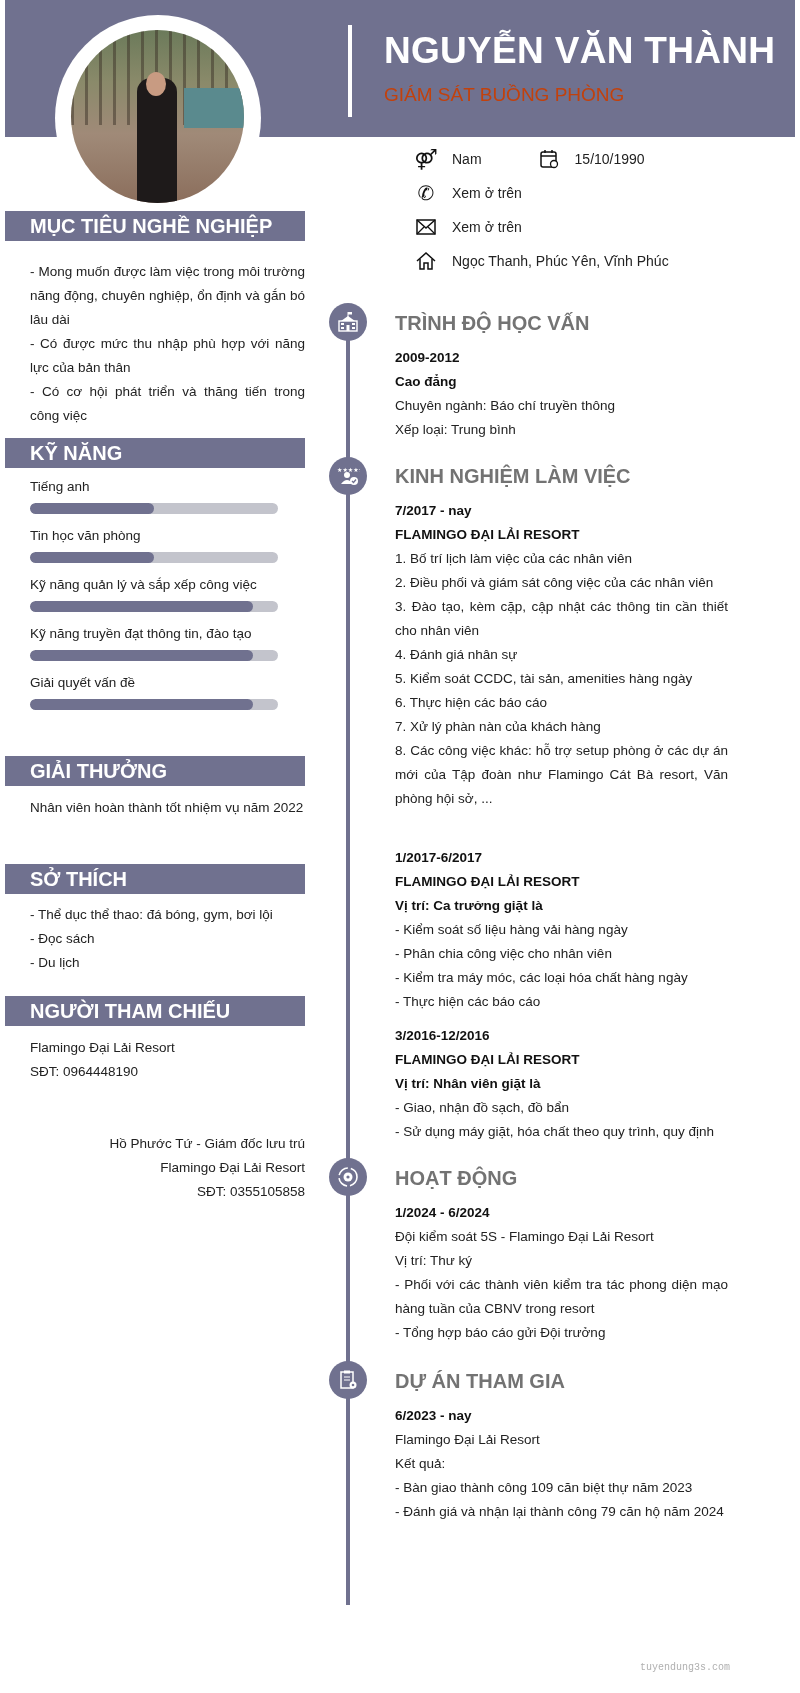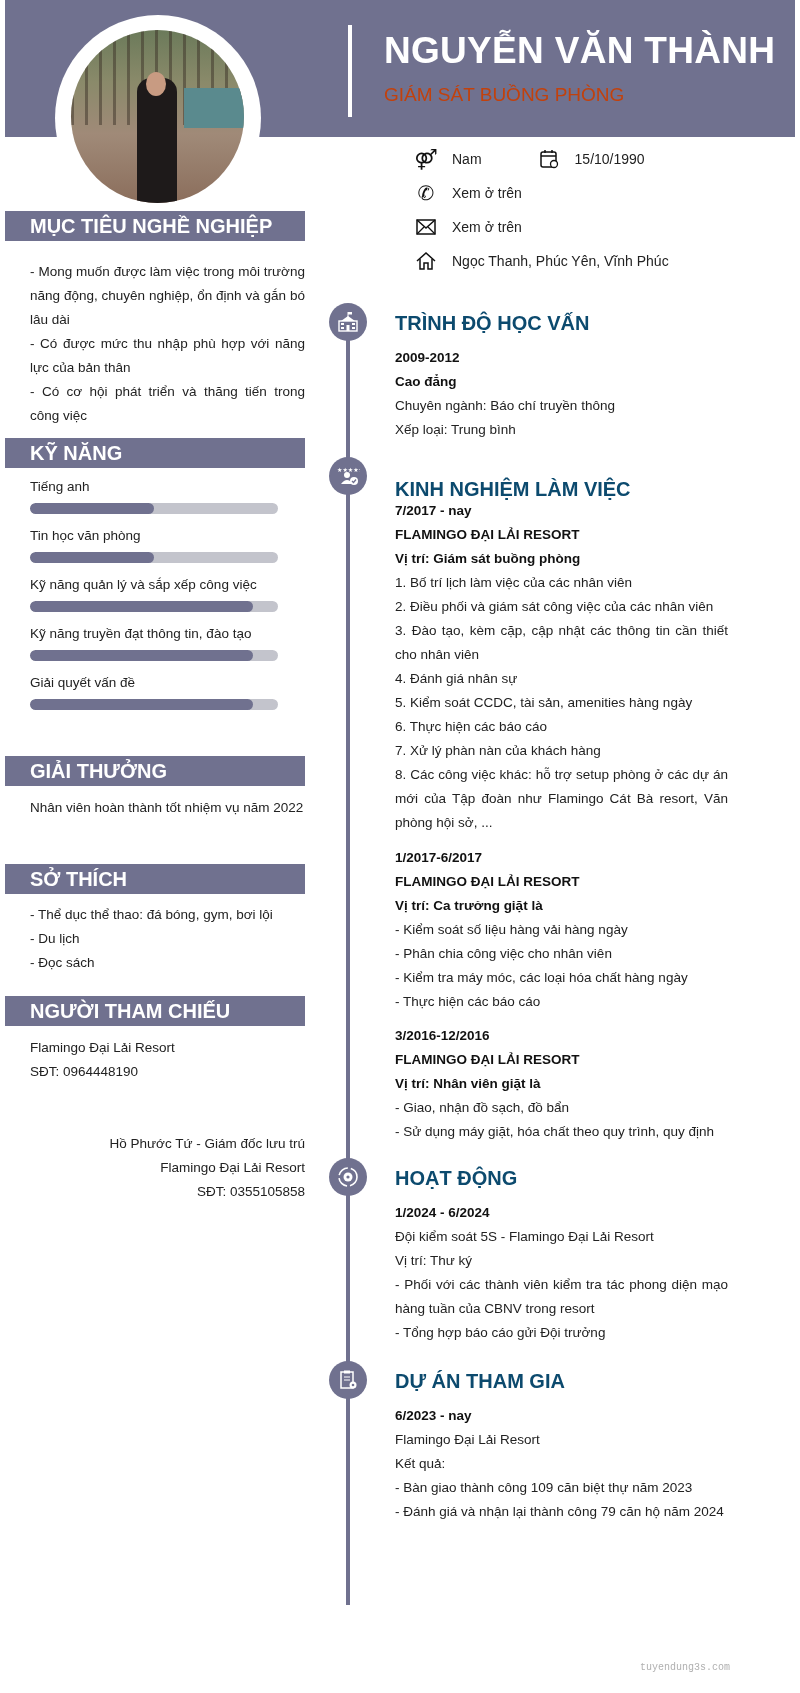--- a/index.html
+++ b/index.html
@@ -20,21 +20,21 @@
   .contact-row .ic { width: 22px; height: 22px; margin-right: 15px; display: inline-flex; align-items: center; justify-content: center; font-size: 20px; color:#111; }
   .contact-row .gap { width: 56px; }
   .sec-head { position: absolute; left: 5px; width: 300px; height: 30px; background: #70718f; color: #fff; font-weight: bold; font-size: 20px; padding-left: 25px; line-height: 30px; }
   .para { position: absolute; left: 30px; width: 275px; font-size: 13.5px; line-height: 24px; text-align: justify; color: #222; }
   .skill-label { position: absolute; left: 30px; font-size: 13.5px; color: #222; }
   .bar { position: absolute; left: 30px; width: 248px; height: 11px; border-radius: 6px; background: #c3c4cc; overflow: hidden; }
   .bar .fill { height: 100%; background: #70718f; border-radius: 6px; }
 
   .timeline { position: absolute; left: 346px; top: 322px; width: 4px; height: 1283px; background: #70718f; }
   .tl-icon { position: absolute; left: 329px; width: 38px; height: 38px; border-radius: 50%; background: #70718f; display: flex; align-items: center; justify-content: center; }
-  .r-head { position: absolute; left: 395px; font-size: 20px; font-weight: bold; color: #0c4a6e; }
+  .r-head { position: absolute; left: 395px; font-size: 20px; font-weight: bold; color: #737373; }
   .r-block { position: absolute; left: 395px; width: 333px; font-size: 13.5px; line-height: 24px; color: #222; text-align: justify; }
   .r-block .b { font-weight: bold; color: #111; }
   .watermark { position: absolute; left: 640px; top: 1662px; font-family: "Liberation Mono", monospace; font-size: 10px; color: #b0b0b0; }
 </style>
 </head>
 <body>
 
 <div class="header-band"></div>
 <div class="avatar-ring"></div>
 <div class="avatar">
@@ -115,22 +115,22 @@
 <div class="bar" style="top:699px;">
     <div class="fill" style="width:90%"></div>
   </div>
 
 <div class="sec-head" style="top:756px;">GIẢI THƯỞNG</div>
 <div class="para" style="top:796px;">Nhân viên hoàn thành tốt nhiệm vụ năm 2022</div>
 
 <div class="sec-head" style="top:864px;">SỞ THÍCH</div>
 <div class="para" style="top:903px; text-align:left;">
   <div>- Thể dục thể thao: đá bóng, gym, bơi lội</div>
+  <div>- Đọc sách</div>
   <div>- Du lịch</div>
-  <div>- Đọc sách</div>
 </div>
 
 <div class="sec-head" style="top:996px;">NGƯỜI THAM CHIẾU</div>
 <div class="para" style="top:1036px; text-align:left;">
   <div>Flamingo Đại Lải Resort</div>
   <div>SĐT: 0964448190</div>
 </div>
 <div class="para" style="top:1132px; text-align:right;">
   <div>Hồ Phước Tứ - Giám đốc lưu trú</div>
   <div>Flamingo Đại Lải Resort</div>
@@ -162,25 +162,24 @@
 
 <div class="tl-icon" style="top:457px;">
   <svg width="24" height="22" viewBox="0 0 24 22" fill="#fff">
       <text x="1" y="7" font-size="6" fill="#fff">★★★★★</text>
       <circle cx="11" cy="10" r="3"></circle>
       <path d="M5 19 Q11 11 17 19 Z"></path>
       <circle cx="18" cy="16" r="4" fill="#fff"></circle>
       <polyline points="16,16 17.5,17.5 20,14.5" fill="none" stroke="#70718f" stroke-width="1.3"></polyline>
     </svg>
 </div>
-<div class="r-head" style="top:478px;">KINH NGHIỆM LÀM VIỆC</div>
+<div class="r-head" style="top:465px;">KINH NGHIỆM LÀM VIỆC</div>
 <div class="r-block" style="top:499px;">
   <div class="b">7/2017 - nay</div>
   <div class="b">FLAMINGO ĐẠI LẢI RESORT</div>
-  <div class="b">Vị trí: Giám sát buồng phòng</div>
   <div>1. Bố trí lịch làm việc của các nhân viên</div>
   <div>2. Điều phối và giám sát công việc của các nhân viên</div>
   <div>3. Đào tạo, kèm cặp, cập nhật các thông tin cần thiết cho nhân viên</div>
   <div>4. Đánh giá nhân sự</div>
   <div>5. Kiểm soát CCDC, tài sản, amenities hàng ngày</div>
   <div>6. Thực hiện các báo cáo</div>
   <div>7. Xử lý phàn nàn của khách hàng</div>
   <div>8. Các công việc khác: hỗ trợ setup phòng ở các dự án mới của Tập đoàn như Flamingo Cát Bà resort, Văn phòng hội sở, ...</div>
 </div>
 <div class="r-block" style="top:846px;">

